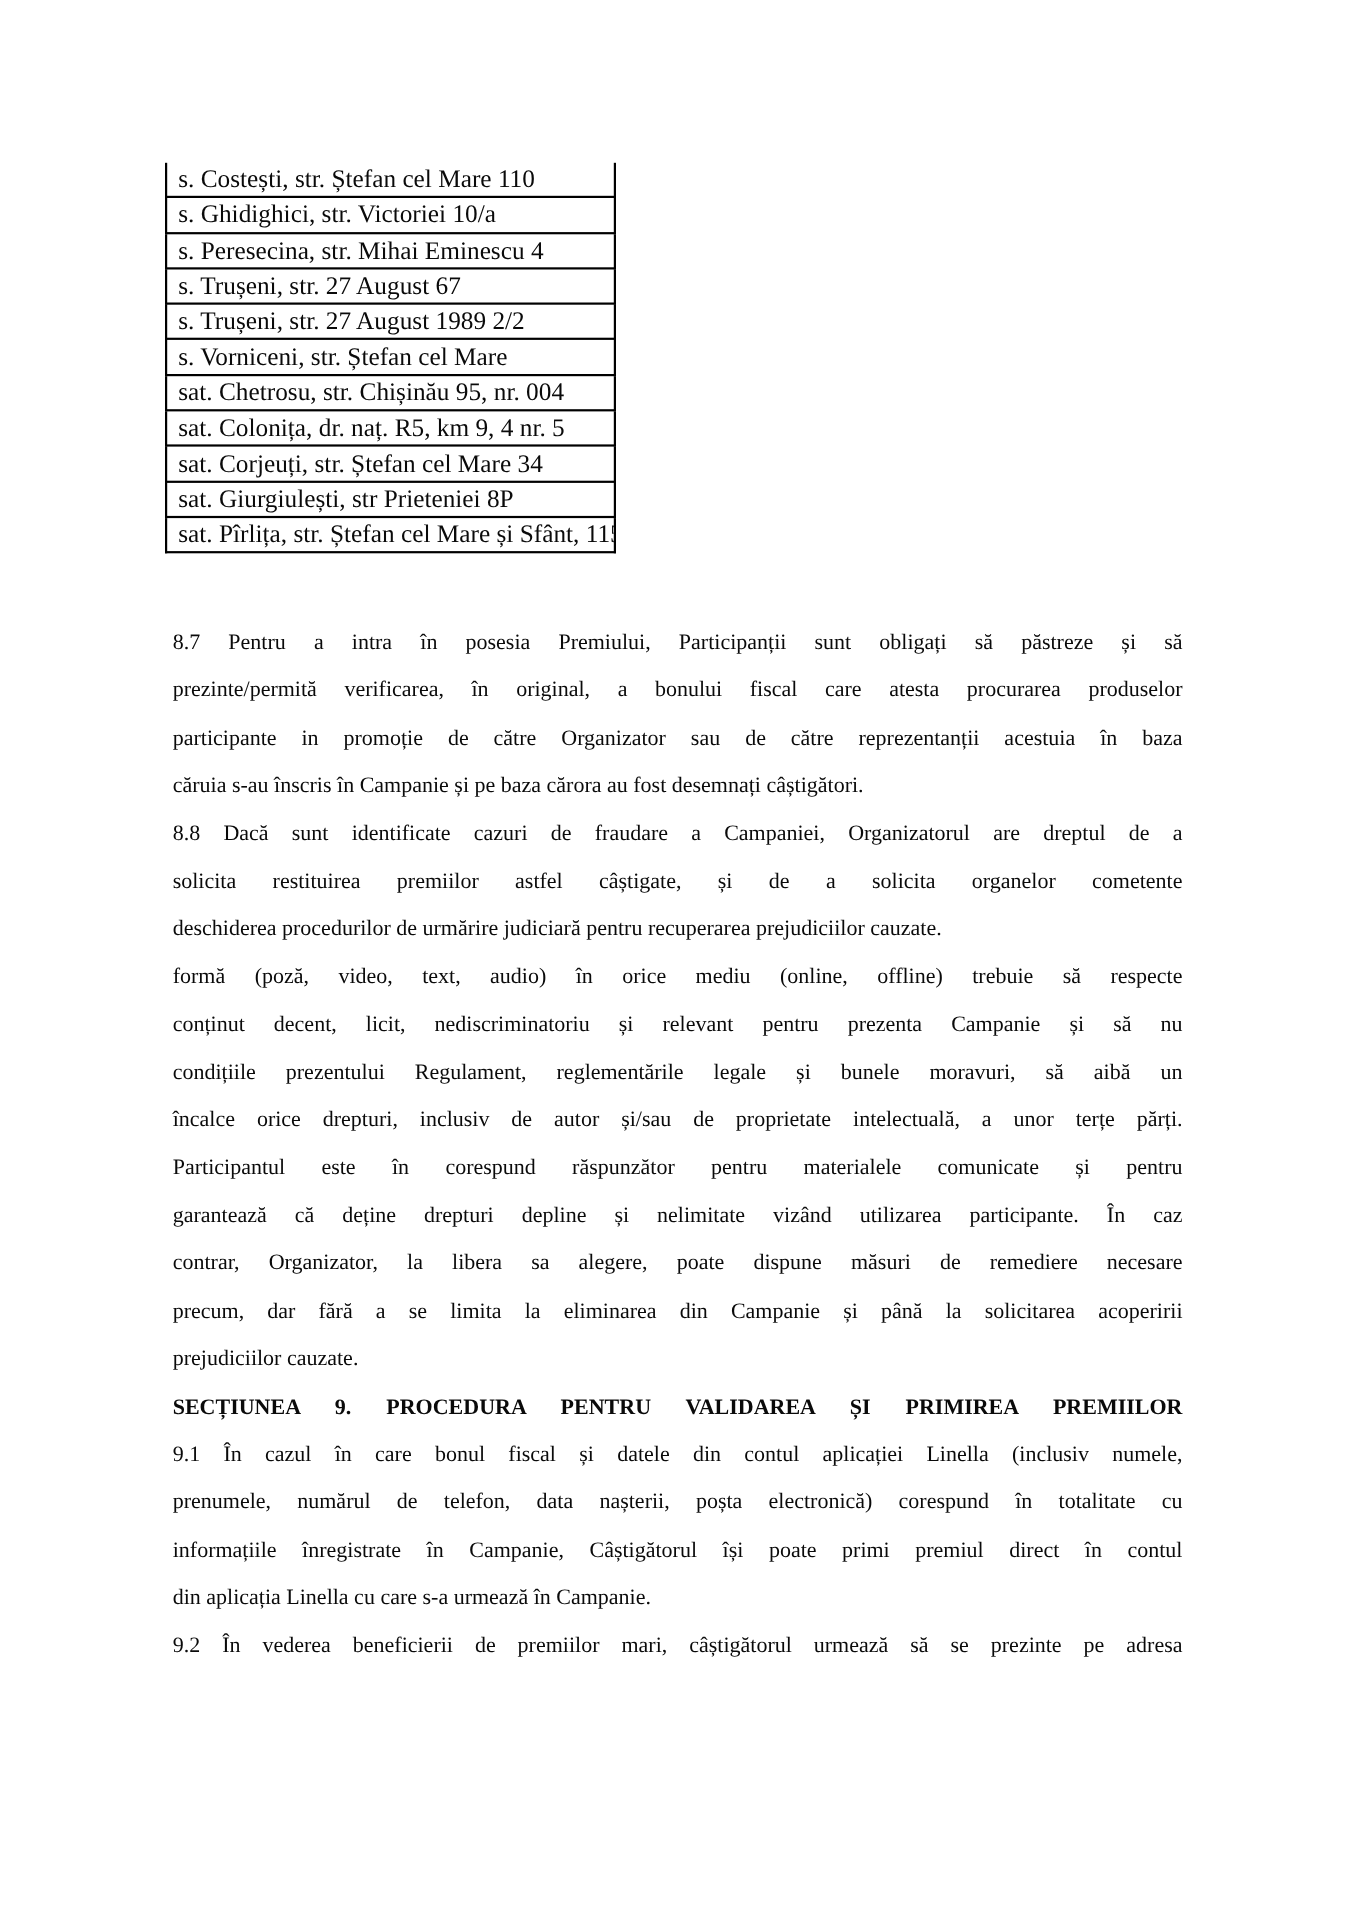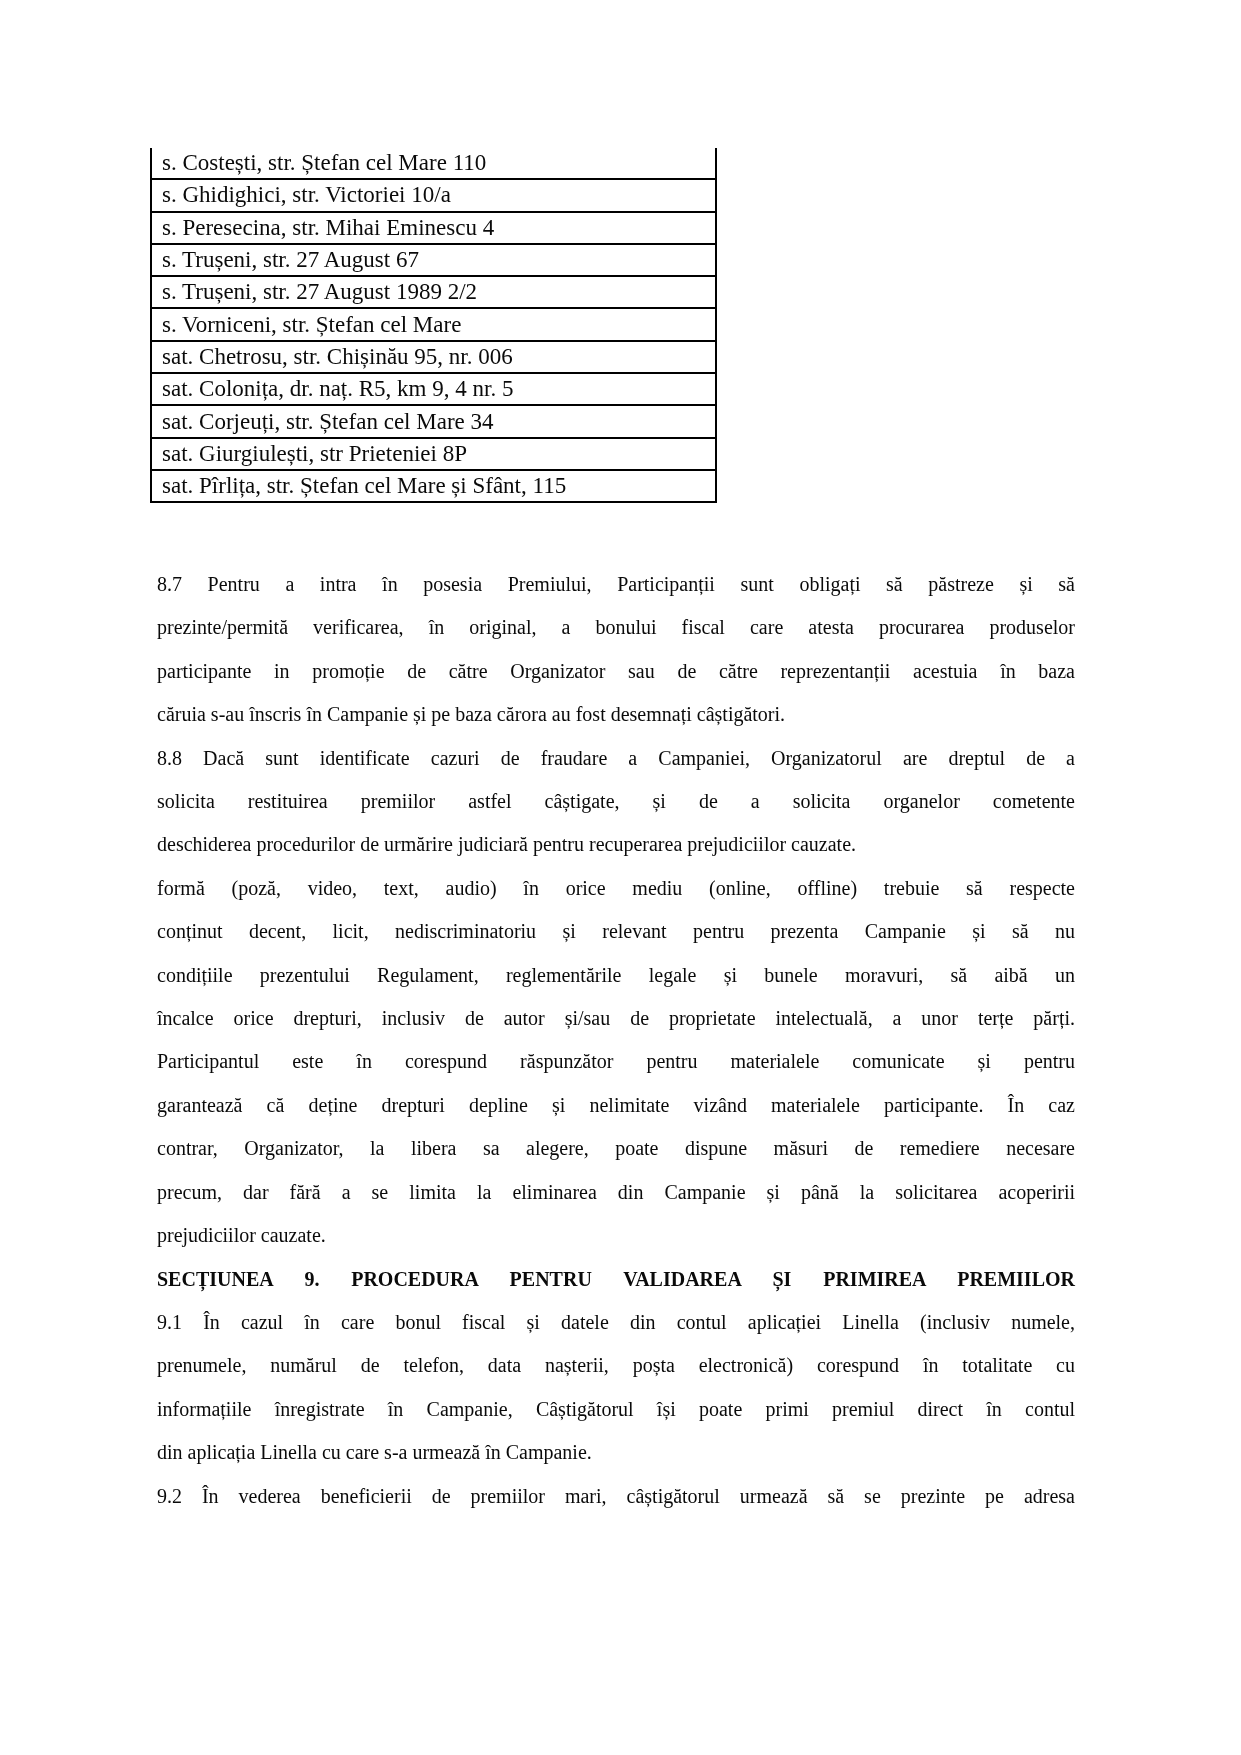--- a/index.html
+++ b/index.html
@@ -16,21 +16,21 @@
     position: absolute;
     inset: 0;
     background: #ffffff;
   }
 
   
   table.addr {
     position: absolute;
     left: 150px;
     top: 148px;
-    width: 567px;
+    width: 410px;
     border-collapse: collapse;
     table-layout: fixed;
   }
   table.addr td {
     border: 2px solid #000000;
     border-top: none;
     height: 28.3px;
     padding: 1px 6px 1px 10px;
     font-size: 23px;
     line-height: 28px;
@@ -78,21 +78,21 @@
         <tr>
           <td>s. Trușeni, str. 27 August 67</td>
         </tr>
         <tr>
           <td>s. Trușeni, str. 27 August 1989 2/2</td>
         </tr>
         <tr>
           <td>s. Vorniceni, str. Ștefan cel Mare</td>
         </tr>
         <tr>
-          <td>sat. Chetrosu, str. Chișinău 95, nr. 006</td>
+          <td>sat. Chetrosu, str. Chișinău 95, nr. 004</td>
         </tr>
         <tr>
           <td>sat. Colonița, dr. naț. R5, km 9, 4 nr. 5</td>
         </tr>
         <tr>
           <td>sat. Corjeuți, str. Ștefan cel Mare 34</td>
         </tr>
         <tr>
           <td>sat. Giurgiulești, str Prieteniei 8P</td>
         </tr>
@@ -112,21 +112,21 @@
         <div class="line">8.8  Dacă sunt identificate cazuri de fraudare a Campaniei, Organizatorul are dreptul de a</div>
         <div class="line">solicita restituirea premiilor astfel câștigate, și de a solicita organelor cometente</div>
         <div class="line last">deschiderea procedurilor de urmărire judiciară pentru recuperarea prejudiciilor cauzate.</div>
       </div>
       <div class="block">
         <div class="line">formă (poză, video, text, audio) în orice mediu (online, offline) trebuie să respecte</div>
         <div class="line">conținut decent, licit, nediscriminatoriu și relevant pentru prezenta Campanie și să nu</div>
         <div class="line">condițiile prezentului Regulament, reglementările legale și bunele moravuri, să aibă un</div>
         <div class="line">încalce orice drepturi, inclusiv de autor și/sau de proprietate intelectuală, a unor terțe părți.</div>
         <div class="line">Participantul este în corespund răspunzător pentru materialele comunicate și pentru</div>
-        <div class="line">garantează că deține drepturi depline și nelimitate vizând materialele participante. În caz</div>
+        <div class="line">garantează că deține drepturi depline și nelimitate vizând utilizarea participante. În caz</div>
         <div class="line">contrar, Organizator, la libera sa alegere, poate dispune măsuri de remediere necesare</div>
         <div class="line">precum, dar fără a se limita la eliminarea din Campanie și până la solicitarea acoperirii</div>
         <div class="line last">prejudiciilor cauzate.</div>
       </div>
       <div class="block heading">
         <div class="line">SECȚIUNEA 9. PROCEDURA PENTRU VALIDAREA ȘI PRIMIREA PREMIILOR</div>
       </div>
       <div class="block">
         <div class="line">9.1 În cazul în care bonul fiscal și datele din contul aplicației Linella (inclusiv numele,</div>
         <div class="line">prenumele, numărul de telefon, data nașterii, poșta electronică) corespund în totalitate cu</div>

